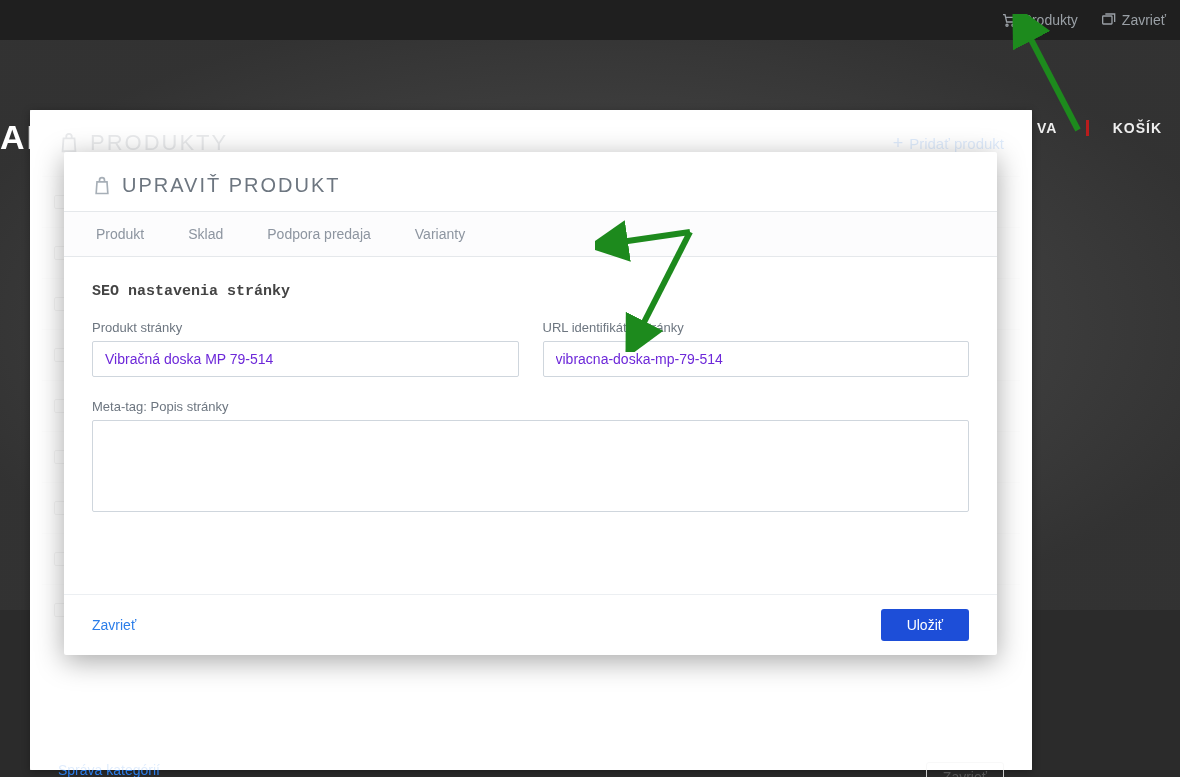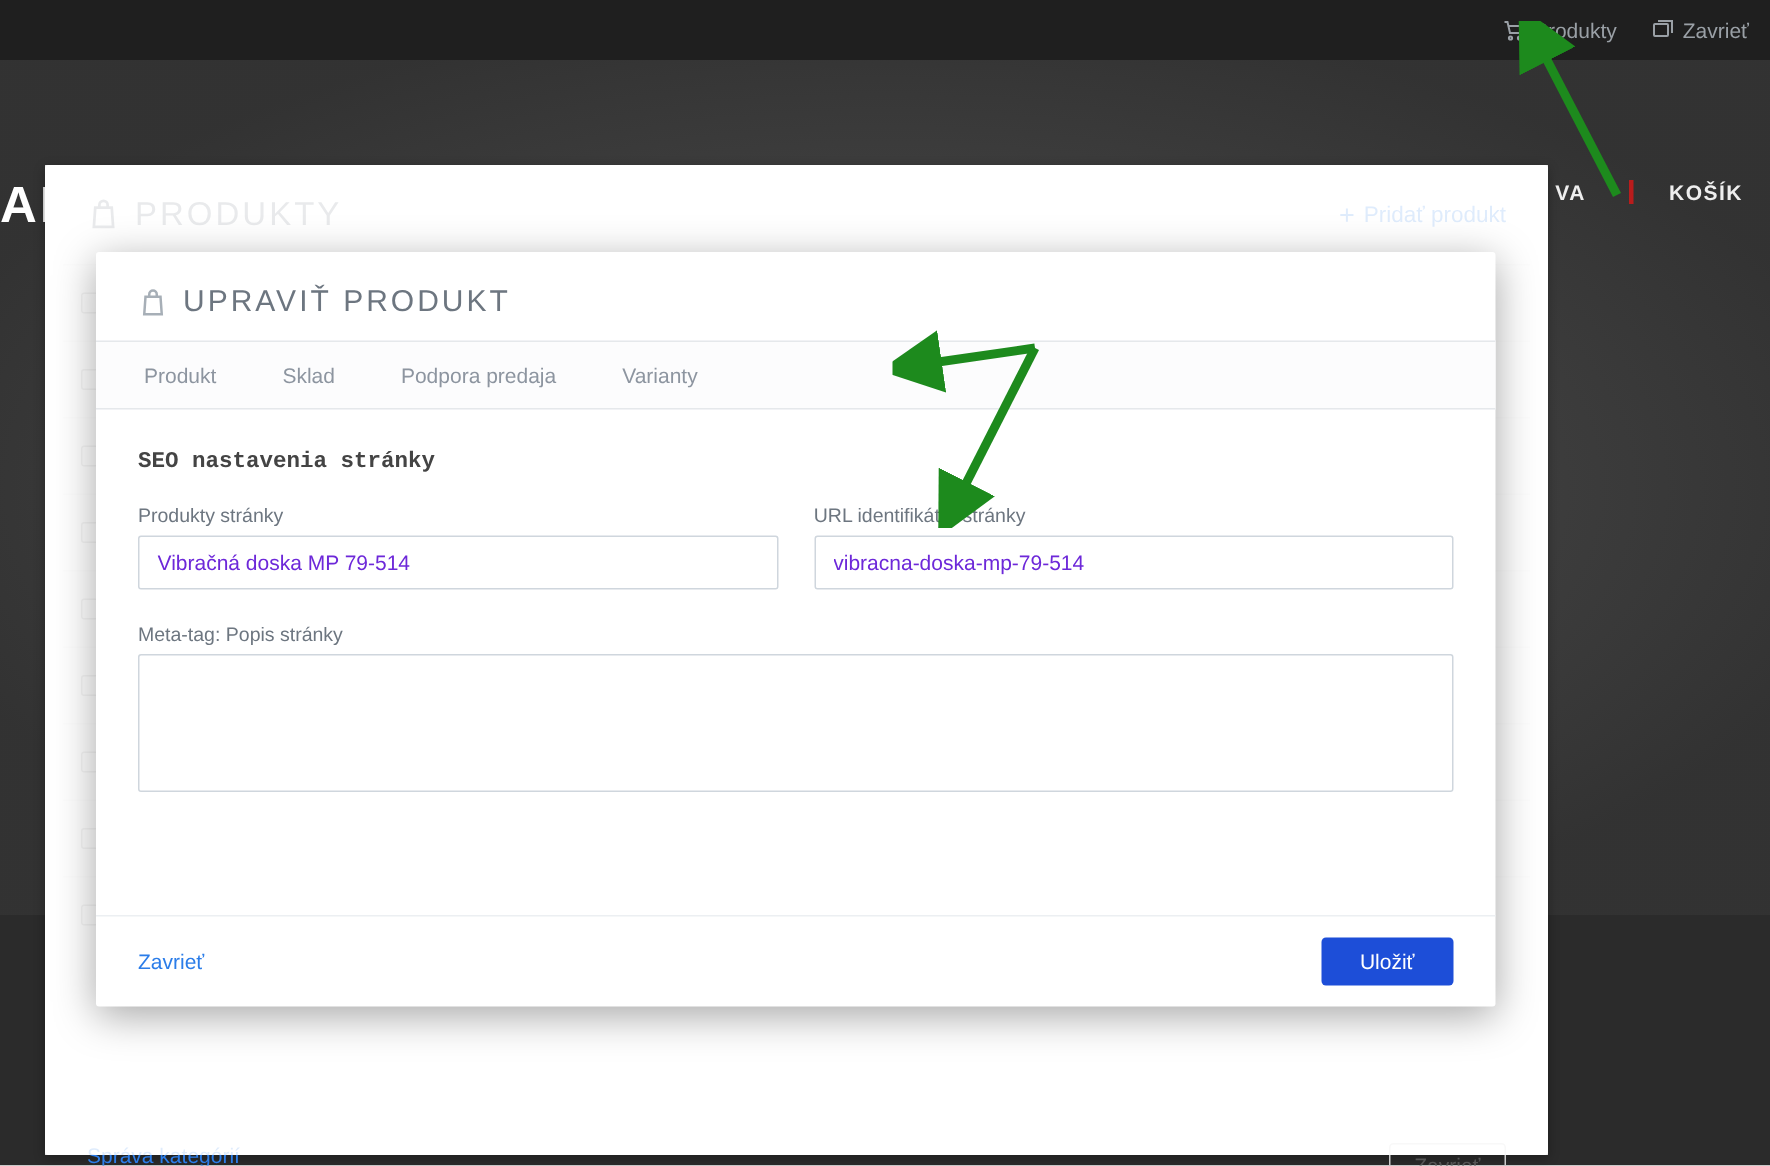--- a/index.html
+++ b/index.html
@@ -22,21 +22,21 @@
   .panel-title { display: flex; align-items: center; gap: 10px; font-size: 22px; font-weight: 400; letter-spacing: 2px; color: #6d7680; }
   .panel-title svg { width: 22px; height: 22px; stroke: #6d7680; fill: none; stroke-width: 2; }
   .add-product { color: #2b7de9; font-size: 15px; display: flex; align-items: center; gap: 6px; cursor: pointer; }
   .panel-body { padding: 0 12px 20px; }
   .prod-row { display: flex; align-items: center; gap: 10px; padding: 18px 12px; border-top: 1px solid #eee; font-size: 14px; color: #444; }
   .prod-row .cb { width: 14px; height: 14px; border: 1px solid #bbb; border-radius: 2px; }
   .panel-footer { position: absolute; bottom: -32px; left: 0; right: 0; display: flex; justify-content: space-between; padding: 10px 28px; font-size: 14px; color: #2b7de9; }
   .panel-footer .btn { border: 1px solid #ccc; padding: 6px 16px; border-radius: 3px; color: #555; }
 
   
-  .modal { position: absolute; top: 168px; left: 64px; width: 933px; background: #fff; border-radius: 2px; box-shadow: 0 6px 28px rgba(0,0,0,.35); z-index: 10; display: flex; flex-direction: column; }
+  .modal { position: absolute; top: 152px; left: 64px; width: 933px; background: #fff; border-radius: 2px; box-shadow: 0 6px 28px rgba(0,0,0,.35); z-index: 10; display: flex; flex-direction: column; }
   .modal-header { padding: 22px 28px 14px; display: flex; align-items: center; gap: 10px; }
   .modal-header svg { width: 20px; height: 20px; stroke: #a7afb7; fill: none; stroke-width: 2; }
   .modal-title { font-size: 20px; font-weight: 400; letter-spacing: 2px; color: #6d7680; }
 
   .tabs { display: flex; border-bottom: 1px solid #e5e8eb; border-top: 1px solid #e5e8eb; padding: 0 10px; background: #fcfcfd; }
   .tab { padding: 14px 22px; font-size: 14px; color: #8d95a0; cursor: pointer; }
   .tab.active { color: #333; border-bottom: 2px solid #2b7de9; margin-bottom: -1px; }
 
   .modal-body { padding: 26px 28px 60px; }
   .section-title { font-size: 15px; color: #444; font-weight: 600; margin-bottom: 20px; font-family: Liberation Mono, monospace; }
@@ -147,21 +147,21 @@
     <div class="tab">Sklad</div>
     <div class="tab">Podpora predaja</div>
     <div class="tab">Varianty</div>
   </div>
 
   <div class="modal-body">
     <div class="section-title">SEO nastavenia stránky</div>
 
     <div class="form-row">
       <div class="field">
-        <label>Produkty stránky</label>
+        <label>Produkt stránky</label>
         <input type="text" value="Vibračná doska MP 79-514" style="">
       </div>
       <div class="field">
         <label>URL identifikátor stránky</label>
         <input type="text" value="vibracna-doska-mp-79-514" style="">
       </div>
     </div>
 
     <div class="form-row">
       <div class="field">

